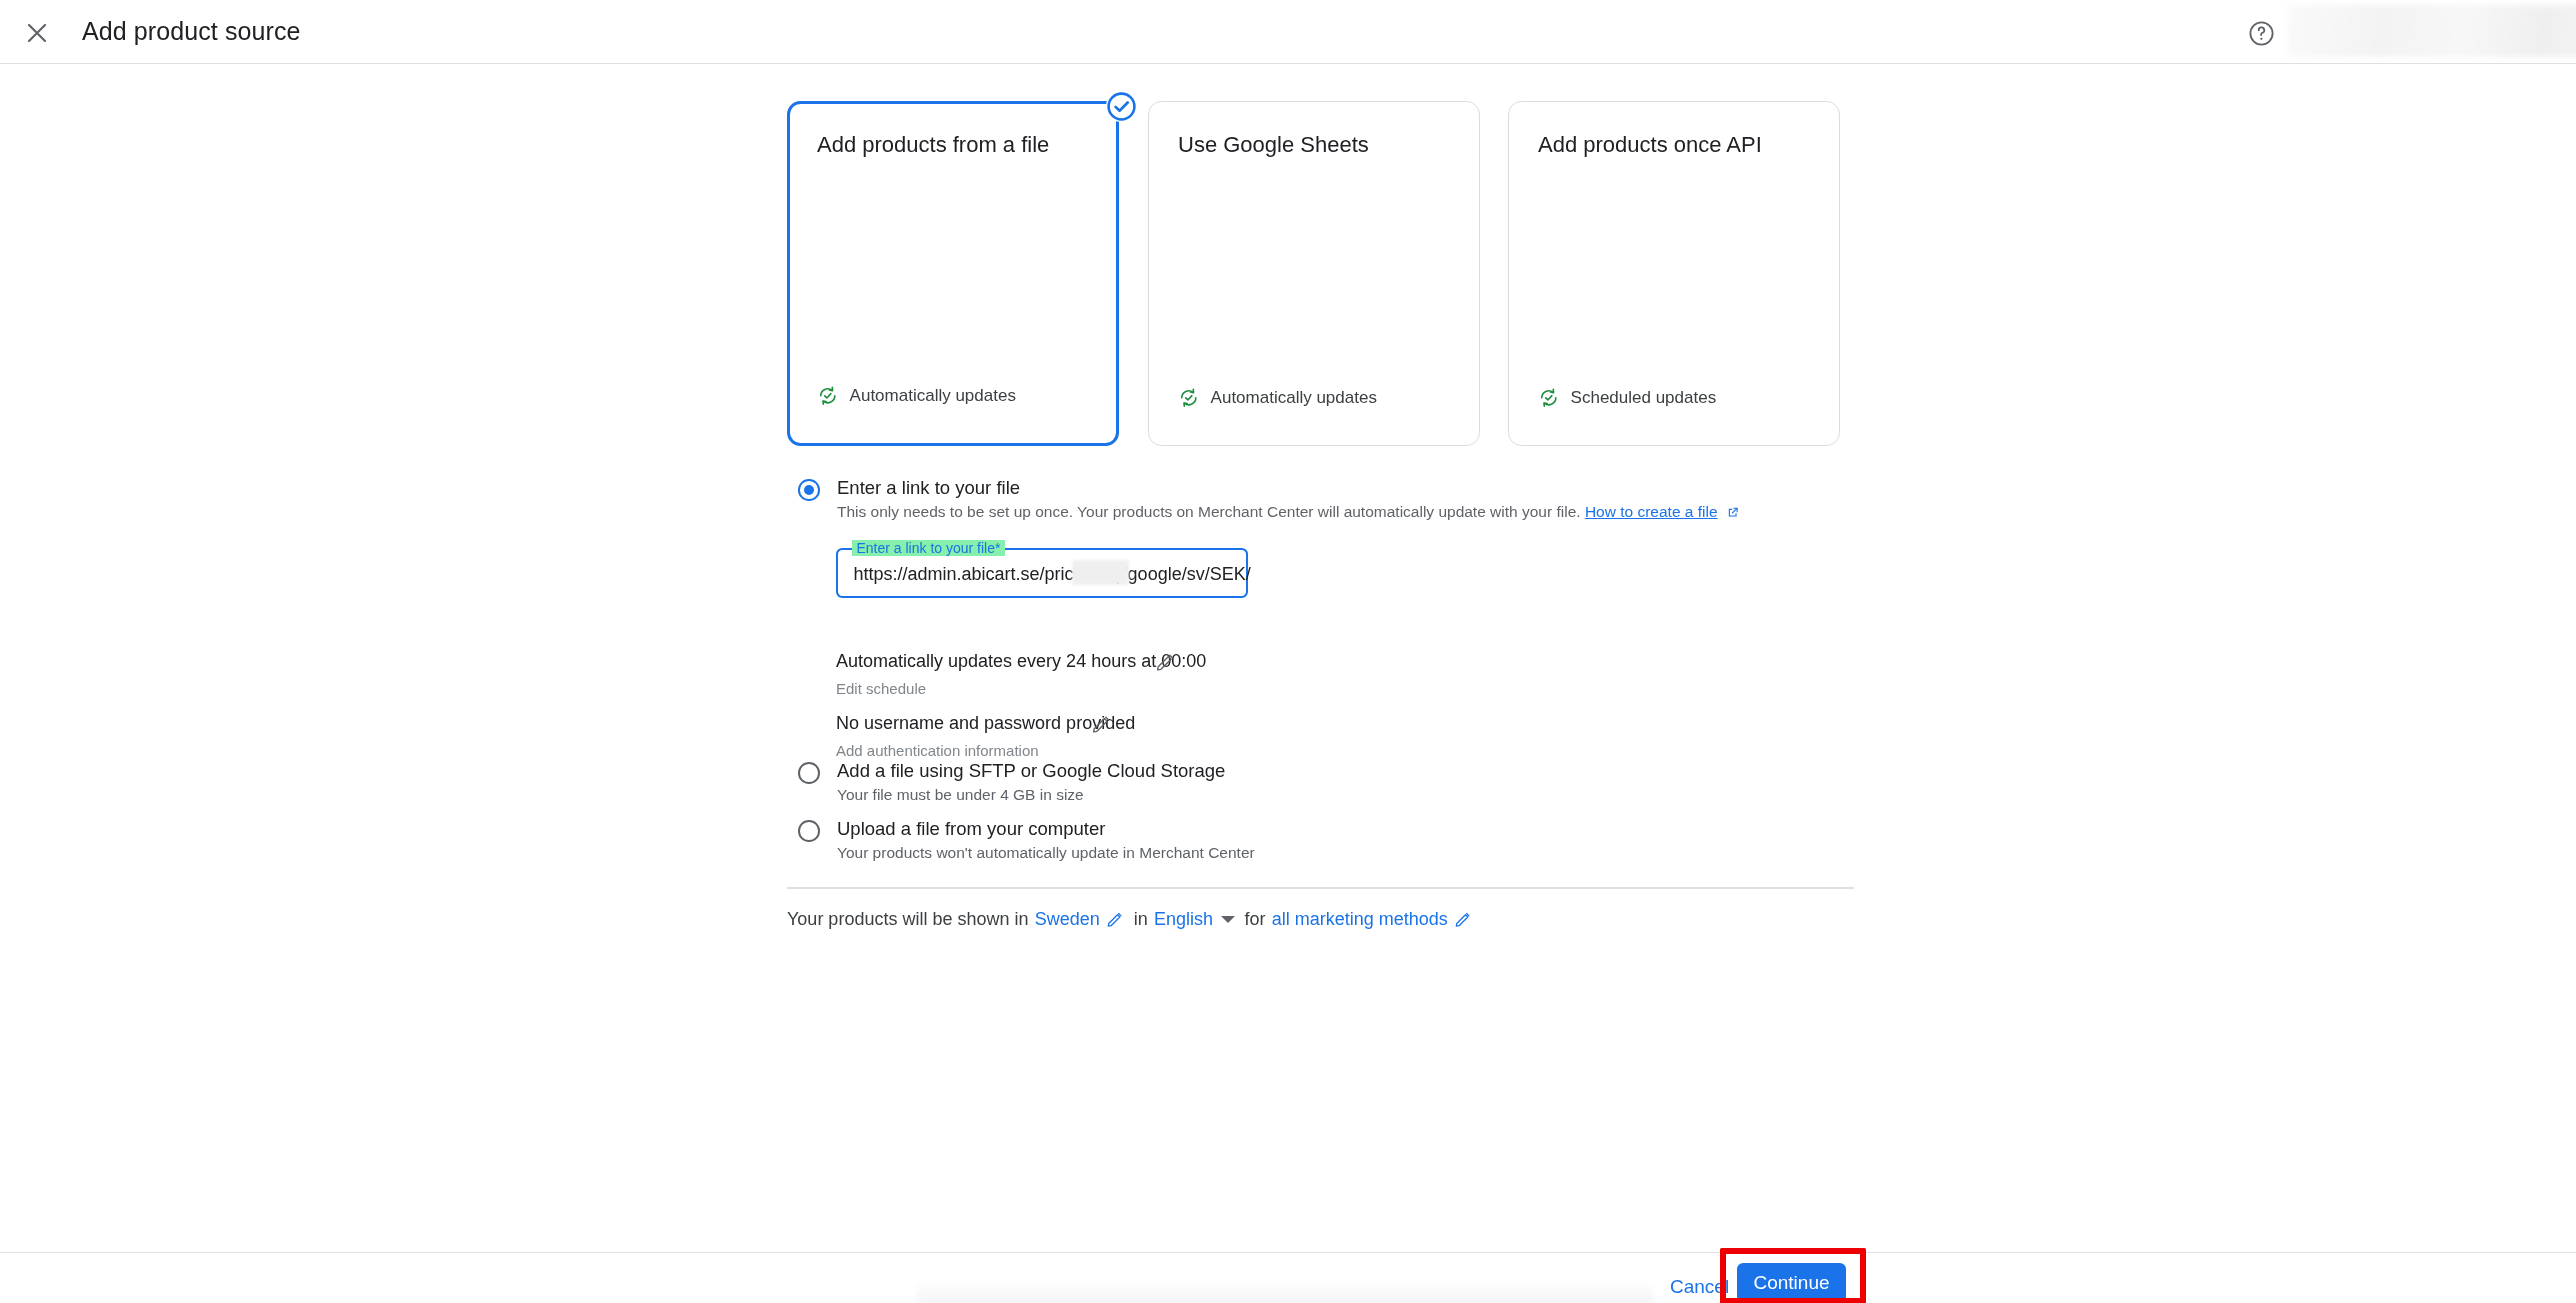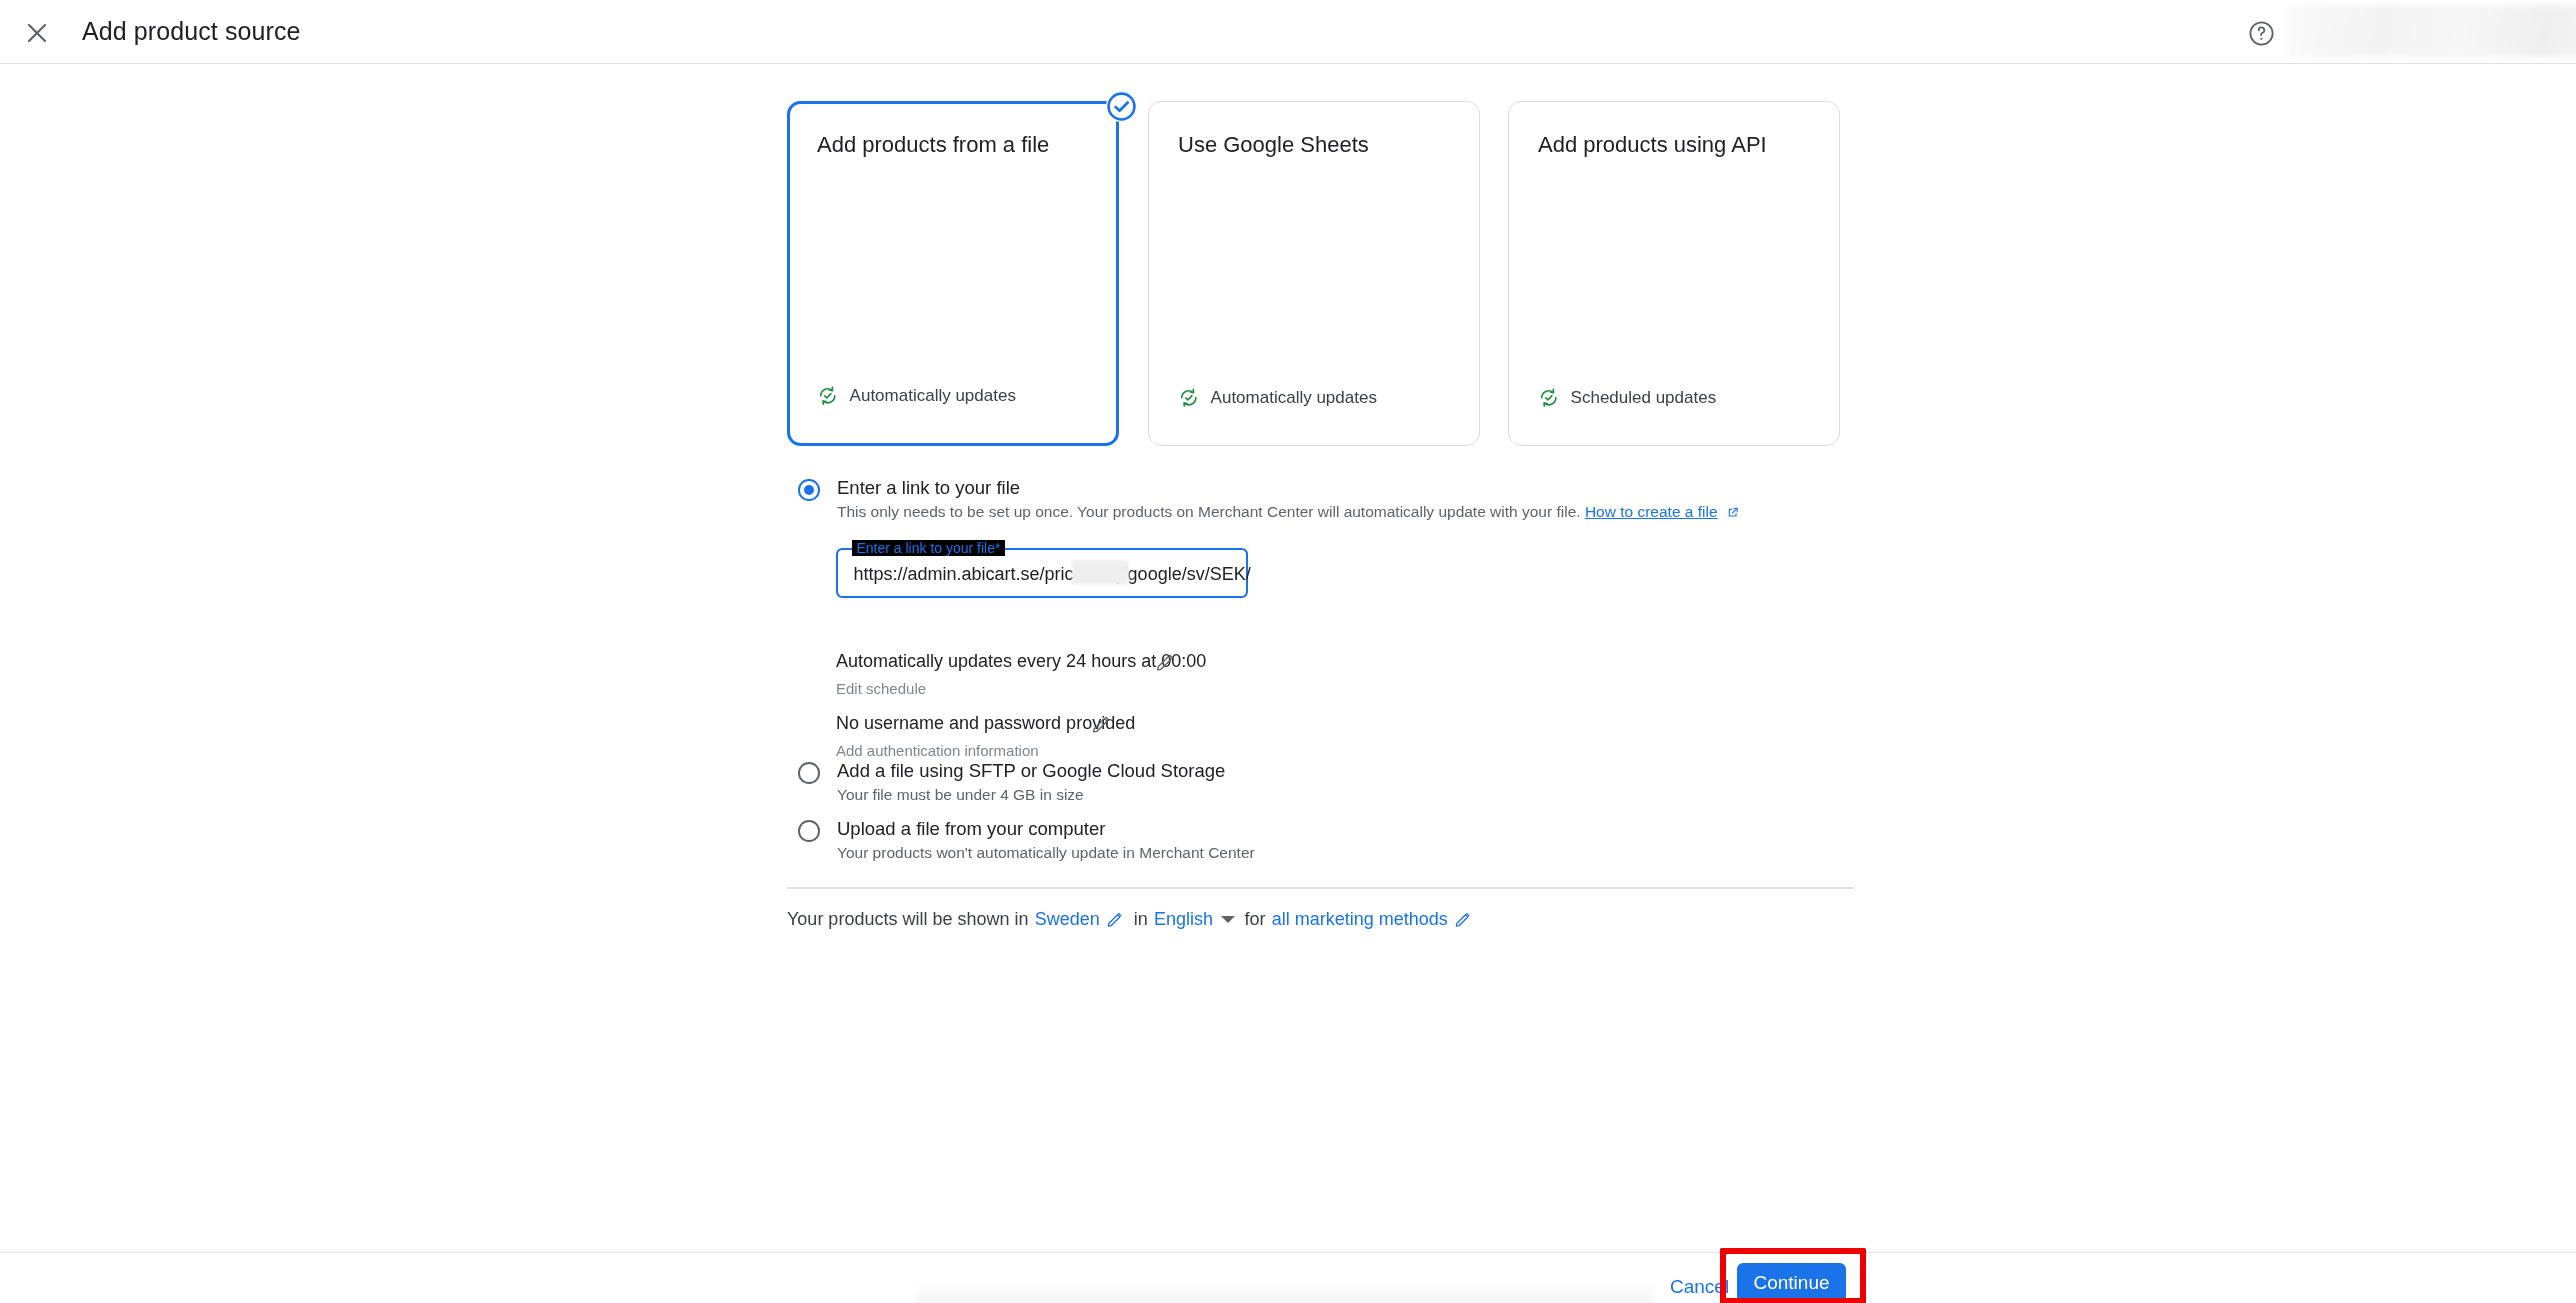--- a/index.html
+++ b/index.html
@@ -199,21 +199,21 @@
     border-radius: 6.2px;
     box-sizing: border-box;
     background: #ffffff;
     cursor: text;
   }
   .url-legend {
     position: absolute;
     left: 14.4px;
     top: -10.3px;
     padding: 0 4.1px;
-    background: #000000;
+    background: #86efac;
     font-size: 14px;
     color: #1a73e8;
     white-space: nowrap;
   }
   .url-value {
     position: absolute;
     left: 15.5px;
     top: 14px;
     font-size: 18px;
     color: #202124;
@@ -415,21 +415,21 @@
           <path d="M17 2.6 L17.3 6.2 L13.8 5.6" fill="none" stroke="#1e8e3e" stroke-width="1.8" stroke-linecap="round" stroke-linejoin="round"></path>
           <path d="M7 21.4 L6.7 17.8 L10.2 18.4" fill="none" stroke="#1e8e3e" stroke-width="1.8" stroke-linecap="round" stroke-linejoin="round"></path>
           <path d="M8.6 12.1 L11 14.4 L15.4 9.6" fill="none" stroke="#1e8e3e" stroke-width="1.8" stroke-linecap="round" stroke-linejoin="round"></path>
         </svg>
       </span>
       <span class="card-footer-label">Automatically updates</span>
     </div>
   </div>
 
   <div class="card c3">
-    <div class="card-title">Add products using API</div>
+    <div class="card-title">Add products once API</div>
     <div class="card-footer">
       <span class="sync-icon">
         <svg width="21.6" height="21.6" viewBox="0 0 24 24">
           <path d="M4.2 12a7.8 7.8 0 0 1 12.6-6.1" fill="none" stroke="#1e8e3e" stroke-width="1.8" stroke-linecap="round"></path>
           <path d="M19.8 12a7.8 7.8 0 0 1-12.6 6.1" fill="none" stroke="#1e8e3e" stroke-width="1.8" stroke-linecap="round"></path>
           <path d="M17 2.6 L17.3 6.2 L13.8 5.6" fill="none" stroke="#1e8e3e" stroke-width="1.8" stroke-linecap="round" stroke-linejoin="round"></path>
           <path d="M7 21.4 L6.7 17.8 L10.2 18.4" fill="none" stroke="#1e8e3e" stroke-width="1.8" stroke-linecap="round" stroke-linejoin="round"></path>
           <path d="M8.6 12.1 L11 14.4 L15.4 9.6" fill="none" stroke="#1e8e3e" stroke-width="1.8" stroke-linecap="round" stroke-linejoin="round"></path>
         </svg>
       </span>

